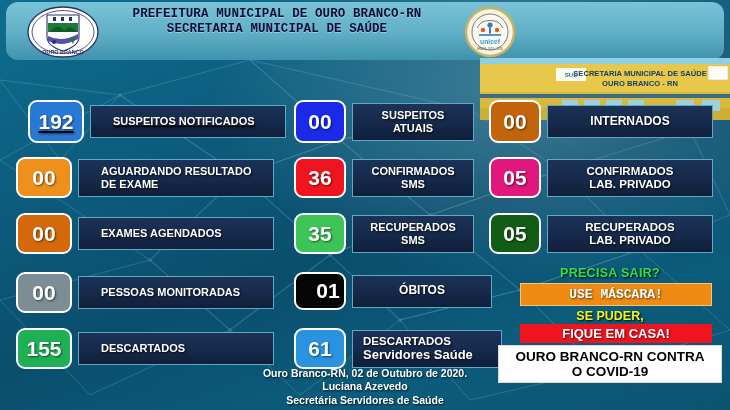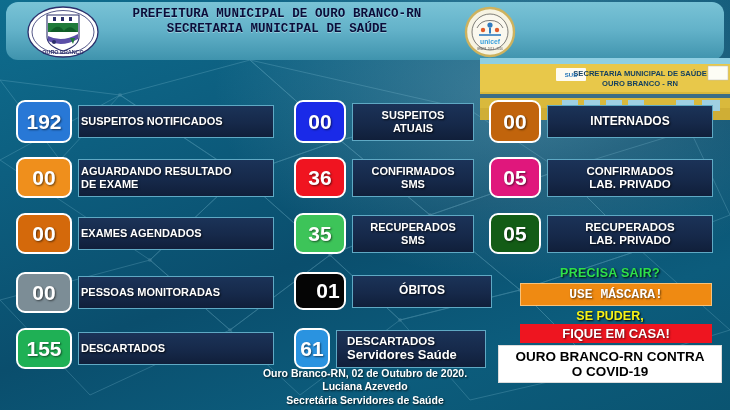--- a/index.html
+++ b/index.html
@@ -52,21 +52,21 @@
   .lbl {
     background: linear-gradient(180deg,#1b3358 0%, #16294a 55%, #101f3a 100%);
     border:1px solid #5fa9c4;
     color:#ffffff; font-weight:bold;
     display:flex; flex-direction:column; justify-content:center;
     text-shadow: 1px 1px 2px rgba(0,0,0,.8);
     line-height:1.12;
   }
   .lbl .sub { font-size:13px; font-weight:bold; }
   .ctr { align-items:center; text-align:center; }
-  .lft { align-items:flex-start; text-align:left; padding-left:2px; }
+  .lft { align-items:flex-start; text-align:left; padding-left:22px; }
 
   
   #campaign { position:absolute; right:8px; top:266px; width:224px; }
   .c-line { text-align:center; font-weight:bold; }
   #c1 { color:#2ee04a; font-size:12.5px; text-shadow:1px 1px 2px #000; letter-spacing:.3px; }
   #c2 { background:#ef8a12; color:#fff; font-size:13px; padding:3px 0; margin-top:3px;
         border:1px solid #f7c27a; text-shadow:1px 1px 2px rgba(0,0,0,.6); width:192px; margin-left:auto; margin-right:10px;font-family:Liberation Mono, monospace;}
   #c3 { color:#f7f216; font-size:12.5px; text-shadow:1px 1px 2px #000; margin-top:3px; }
   #c4 { background:#ee1520; color:#fff; font-size:13px; padding:2px 0; margin-top:1px;
         width:192px; margin-left:auto; margin-right:10px; text-shadow:1px 1px 2px rgba(0,0,0,.6); }
@@ -174,21 +174,21 @@
     <g fill="#9fd0e2">
       <rect x="82" y="42" width="16" height="9"></rect>
         <rect x="104" y="42" width="16" height="9"></rect>
       <rect x="126" y="42" width="16" height="9"></rect>
         <rect x="148" y="42" width="16" height="9"></rect>
       <rect x="196" y="42" width="18" height="11"></rect>
         <rect x="222" y="42" width="18" height="11"></rect>
     </g>
   </svg>
 
-  <div class="row" style="left:16px; top:100px;">
+  <div class="row" style="left:28px; top:100px;text-decoration:underline;">
     <div class="num" style="width: 56px; height: 43px; background: rgb(40, 120, 214);">192</div>
     <div class="lbl lft" style="width:196px;height:33px;margin-left:6px;font-size:11px;">
       <span>SUSPEITOS NOTIFICADOS</span>
     </div>
   </div>
 
   <div class="row" style="left:294px; top:100px;">
     <div class="num" style="width: 52px; height: 43px; background: rgb(26, 42, 232);">00</div>
     <div class="lbl ctr" style="width:122px;height:38px;margin-left:6px;font-size:11px;">
       <span>SUSPEITOS</span>
@@ -265,21 +265,21 @@
   </div>
 
   <div class="row" style="left:16px; top:328px;">
     <div class="num" style="width: 56px; height: 41px; background: rgb(31, 176, 85);">155</div>
     <div class="lbl lft" style="width:196px;height:33px;margin-left:6px;font-size:11px;">
       <span>DESCARTADOS</span>
     </div>
   </div>
 
   <div class="row" style="left:294px; top:328px;">
-    <div class="num" style="width: 36px; height: 41px; background: rgb(42, 147, 224);">61</div>
+    <div class="num" style="width: 52px; height: 41px; background: rgb(42, 147, 224);">61</div>
     <div class="lbl lft" style="width:150px;height:38px;margin-left:6px;font-size:11.5px;padding-left:10px;">
       <span>DESCARTADOS</span>
       <span class="sub">Servidores Saúde</span>
     </div>
   </div>
 
   <div id="campaign">
     <div id="c1" class="c-line">PRECISA SAIR?</div>
     <div id="c2" class="c-line">USE MÁSCARA!</div>
     <div id="c3" class="c-line">SE PUDER,</div>

